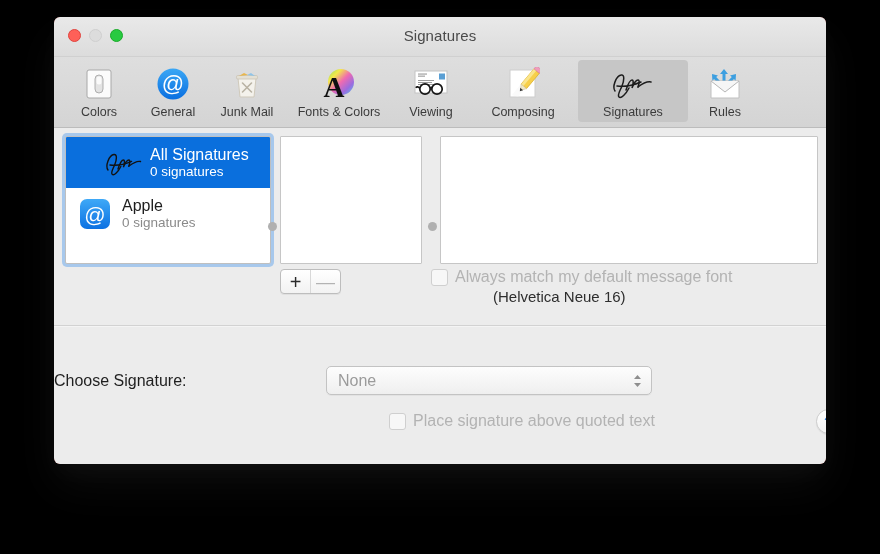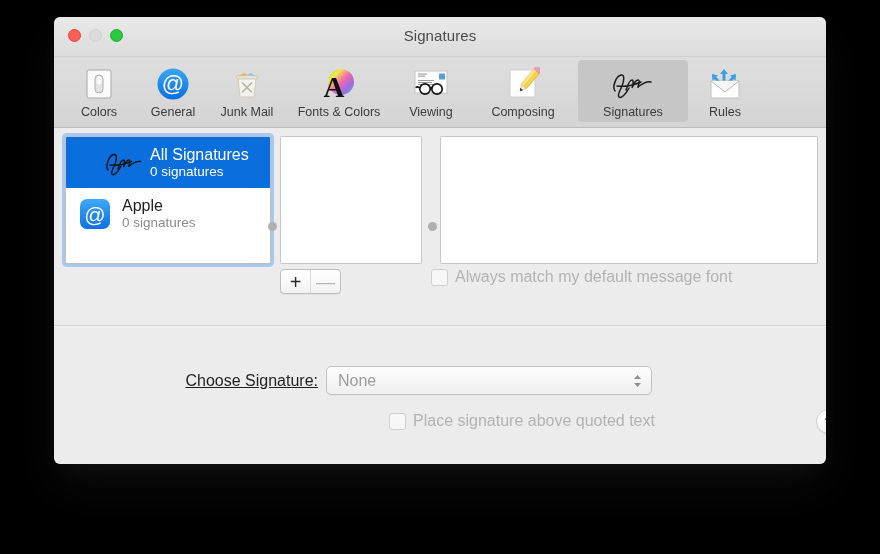--- a/index.html
+++ b/index.html
@@ -258,26 +258,24 @@
   .choose-row {
     position: absolute;
     left: 0;
     top: 238px;
     width: 100%;
     display: flex;
     align-items: center;
   }
   .choose-label {
     width: 272px;
-    text-align: right;
     padding-right: 8px;
     box-sizing: border-box;
     font-size: 16px;
     color: #1f1f1f;
-    text-decoration: underline;
   }
   .popup {
     position: relative;
     width: 324px;
     height: 27px;
     border: 1px solid #c3c3c3;
     border-radius: 5px;
     background: linear-gradient(to bottom, #fdfdfd 0%, #efefef 100%);
     box-shadow: 0 1px 0 rgba(0,0,0,0.04);
     display: flex;
@@ -531,20 +529,21 @@
         <div class="plusminus">
           <div class="pm-btn plus">+</div>
           <div class="pm-btn minus">—</div>
         </div>
 
         <div class="match-block">
           <div class="cb-line">
             <div class="cbox"></div>
             <div class="cb-label">Always match my default message font</div>
           </div>
+          <div class="font-note">(Helvetica Neue 16)</div>
         </div>
 
       </div>
 
       <div class="divider"></div>
       <div class="divider2"></div>
 
       <div class="choose-row">
         <div class="choose-label">Choose Signature:</div>
         <div class="popup">

